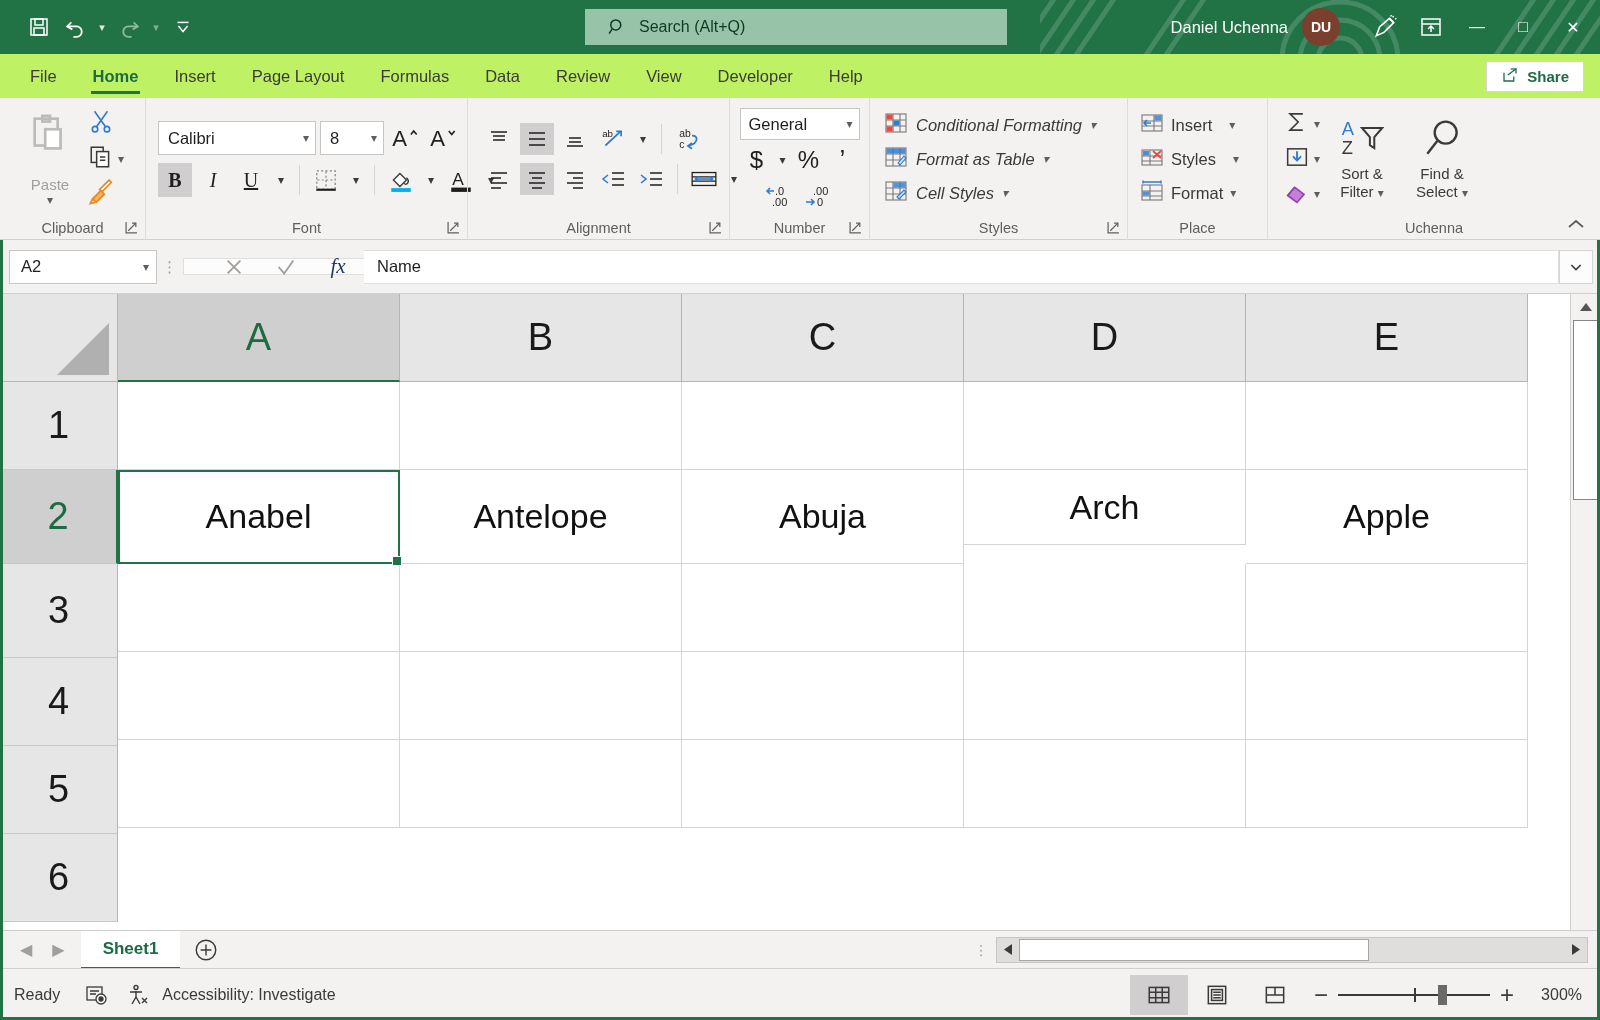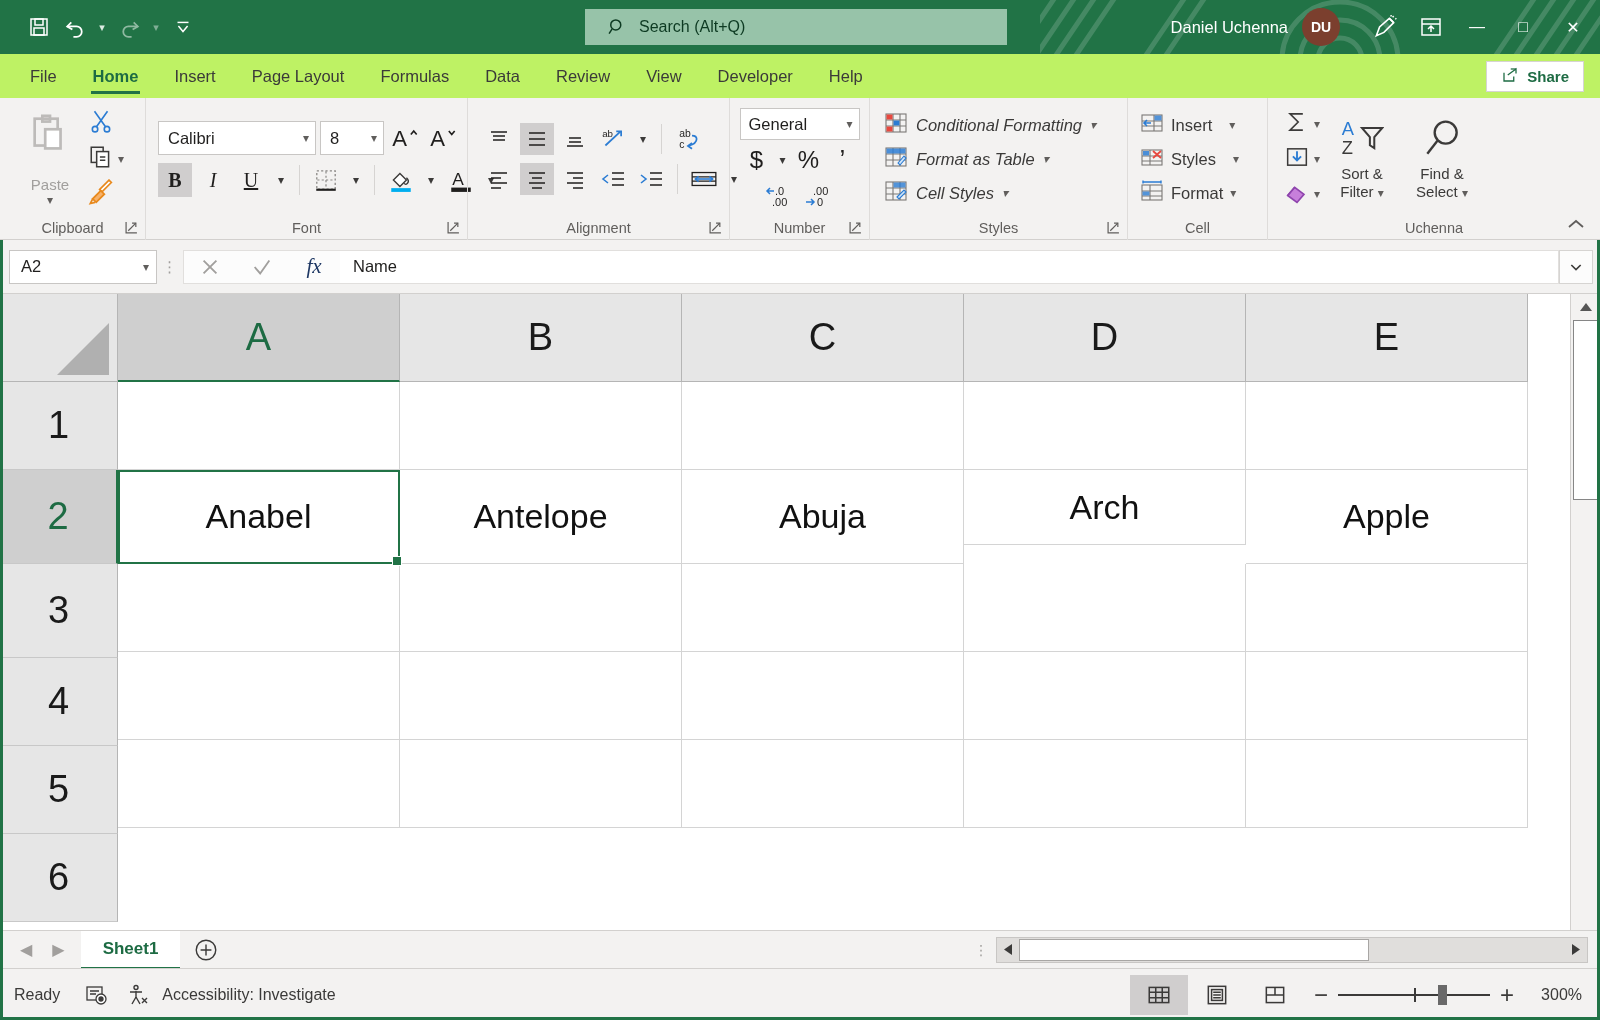--- a/index.html
+++ b/index.html
@@ -161,21 +161,21 @@
     position: absolute; left: 0; top: 240px; width: 1600px; height: 54px;
     background: #f3f2f1; display: flex; align-items: center;
     border-bottom: 1px solid #d2d0ce;
   }
   .namebox {
     margin-left: 9px; width: 148px; height: 34px; background: #fff; border: 1px solid #c8c6c4;
     display: flex; align-items: center; justify-content: space-between;
     padding: 0 7px 0 11px; font-size: 16.5px; color: #201f1e;
   }
   .fb-grip { width: 26px; display: flex; align-items: center; justify-content: center; color: #a19f9d; font-size: 15px; letter-spacing: 1px; }
-  .fb-btns { display: flex; align-items: center; height: 34px; background: #fcfcfc; border: 1px solid #e1dfdd; border-right: none; }
+  .fb-btns { display: flex; align-items: center; height: 17px; background: #fcfcfc; border: 1px solid #e1dfdd; border-right: none; padding-left: 24px; }
   .fb-btn { width: 52px; height: 32px; display: flex; align-items: center; justify-content: center; color: #a19f9d; }
   .fb-btn.fx { color: #1f3864; font-style: italic; font-family: "Liberation Serif", serif; font-size: 21px; }
   .fb-input {
     flex: 1; height: 34px; background: #fff; border: 1px solid #e1dfdd; border-left: none;
     display: flex; align-items: center; padding-left: 13px; font-size: 16.5px; color: #201f1e;
   }
   .fb-expand { width: 34px; height: 34px; background: #fcfcfc; border: 1px solid #d6d4d2; margin-right: 7px;
     display: flex; align-items: center; justify-content: center; color: #3b3a39; }
 
   
@@ -733,21 +733,21 @@
               <rect x="2.5" y="12.5" width="7" height="4" fill="#2b7cd3" stroke="none" opacity=".8"></rect>
               <path d="M3 3 h18 M3 1.5 v3 M21 1.5 v3" stroke="#2b7cd3" stroke-width="1.4"></path>
             </svg>
           </span>
           <span>Format</span>
           <span class="cv">▾</span>
         </div>
       </div>
     </div>
     <div class="rgroup-label">
-      <span>Cell</span>
+      <span>Place</span>
     </div>
   </div>
 
   <div class="rgroup edig">
     <div class="rgroup-body">
       <div class="ecol">
         <div class="erow">
           <span>
             <svg width="30" height="28" viewBox="0 0 24 24" fill="none" stroke="#3b3a39" stroke-width="1.4">
               <path d="M17 5 H6 l7 7 l-7 7 h11"></path>

